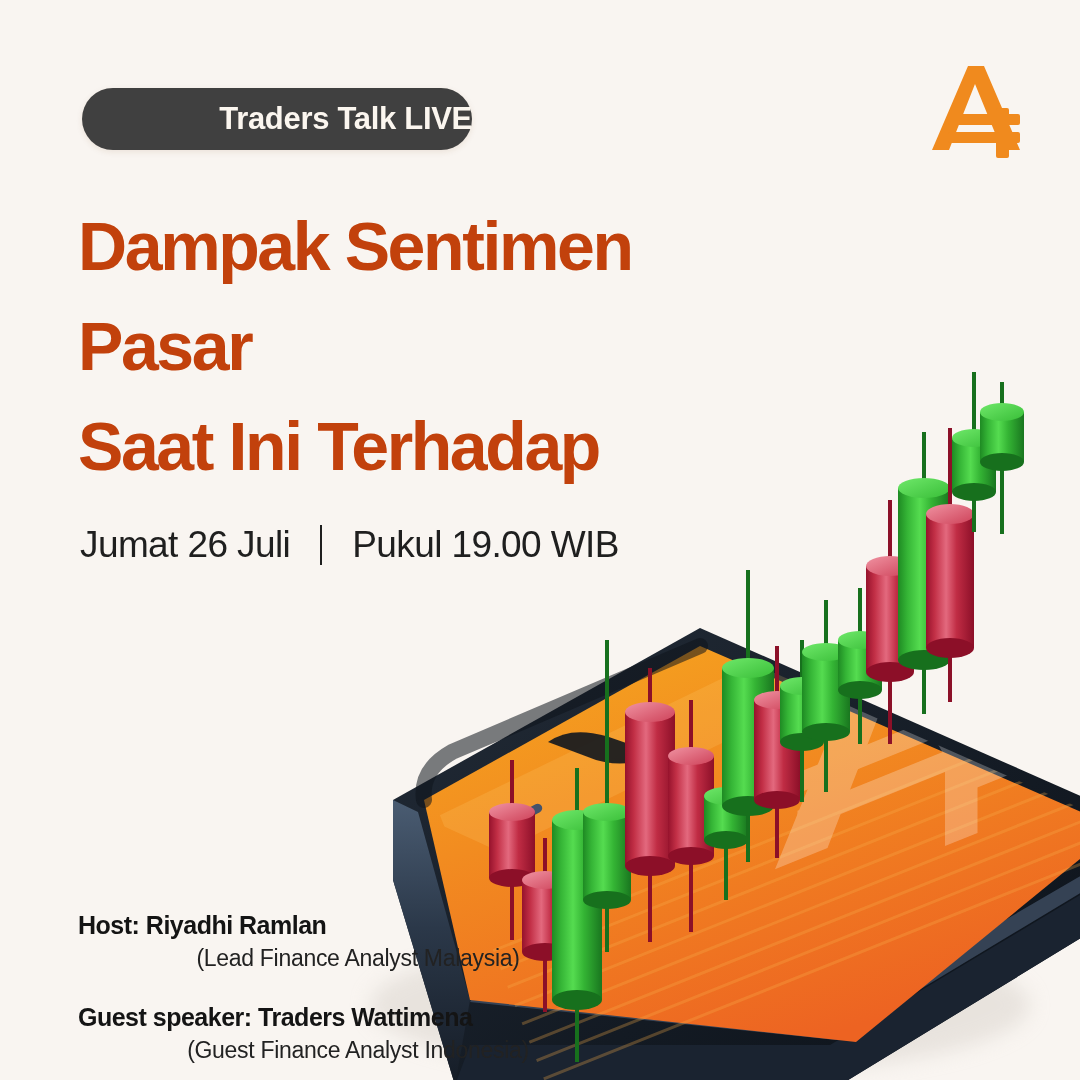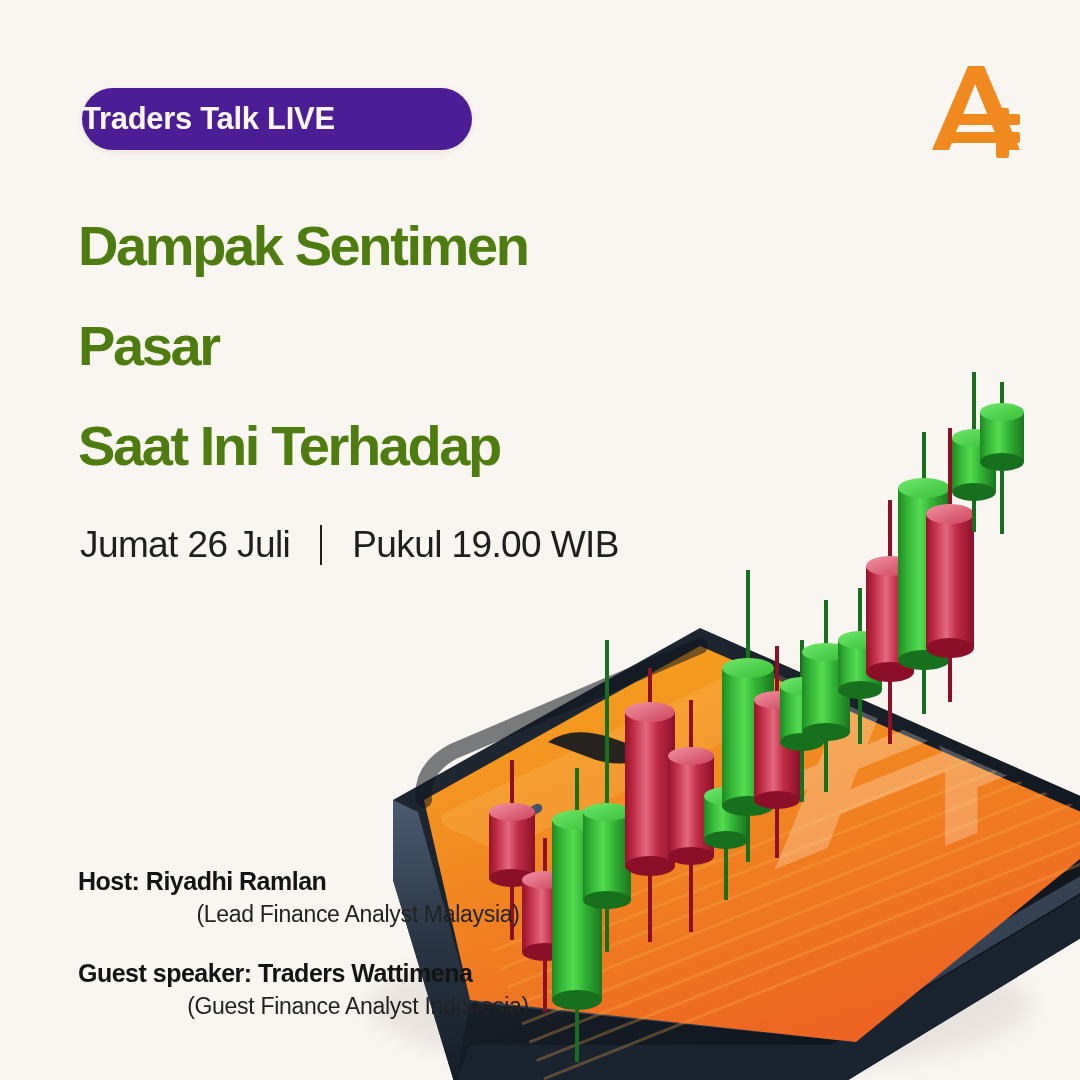--- a/index.html
+++ b/index.html
@@ -18,24 +18,24 @@
   }
 
   
   .badge {
     position: absolute;
     left: 82px;
     top: 88px;
     width: 390px;
     height: 62px;
     border-radius: 31px;
-    background: #4c1d95;
+    background: #404040;
     display: flex;
     align-items: center;
-    justify-content: flex-start;
+    justify-content: flex-end;
     box-shadow: 0 2px 6px rgba(120,70,20,0.10);
   }
   .badge-label {
     color: #FBF6EF;
     font-size: 31px;
     font-weight: bold;
     letter-spacing: -0.3px;
     white-space: nowrap;
   }
 
@@ -49,22 +49,22 @@
   }
 
   
   .headline {
     position: absolute;
     left: 78px;
     top: 196px;
     width: 760px;
   }
   .headline-line {
-    color: #4d7c0f;
-    font-size: 56px;
+    color: #c2410c;
+    font-size: 68px;
     font-weight: bold;
     line-height: 100px;
     letter-spacing: -2.4px;
     white-space: nowrap;
   }
 
   
   .subtitle {
     position: absolute;
     left: 80px;
@@ -92,21 +92,21 @@
     top: 0;
     width: 1080px;
     height: 1080px;
     pointer-events: none;
   }
 
   
   .credits {
     position: absolute;
     left: 78px;
-    top: 864px;
+    top: 908px;
     width: 560px;
   }
   .credit-block { margin-bottom: 26px; }
   .credit-block:last-child { margin-bottom: 0; }
   .credit-name {
     color: #141414;
     font-size: 25px;
     font-weight: bold;
     letter-spacing: -0.5px;
     line-height: 34px;

